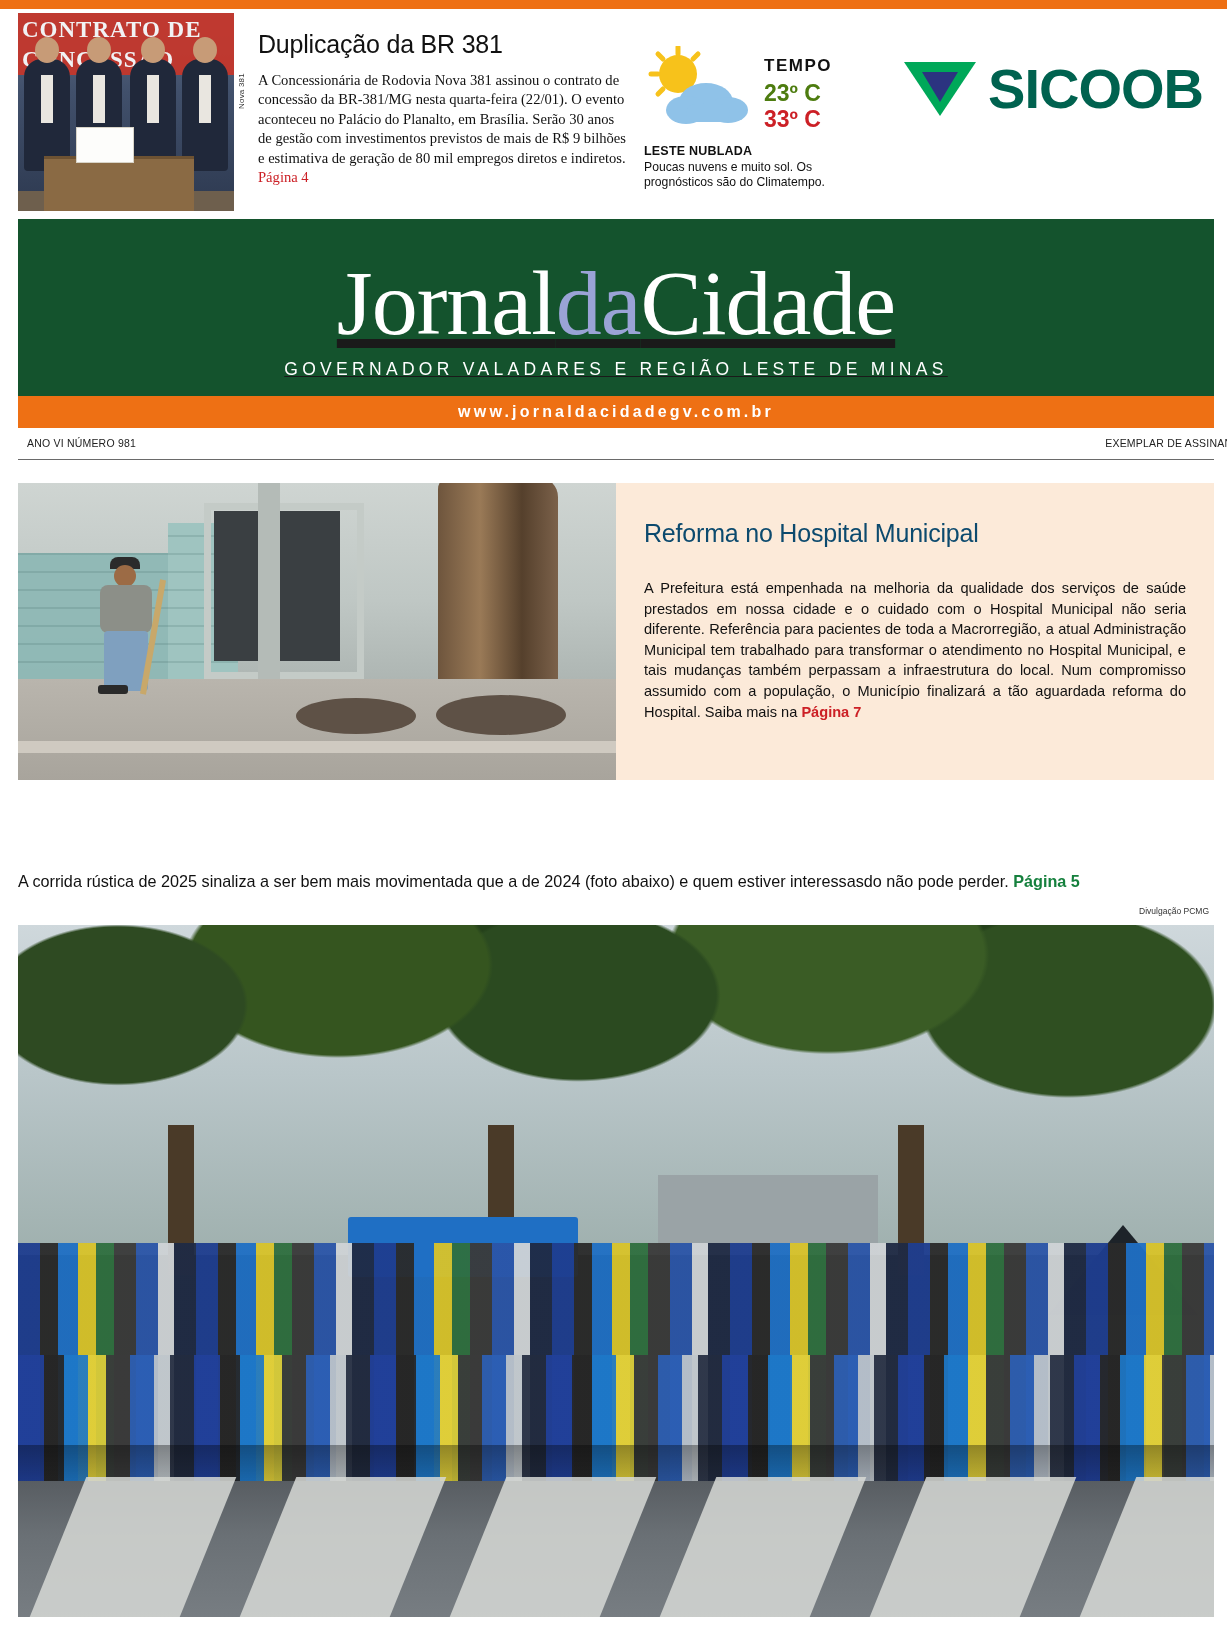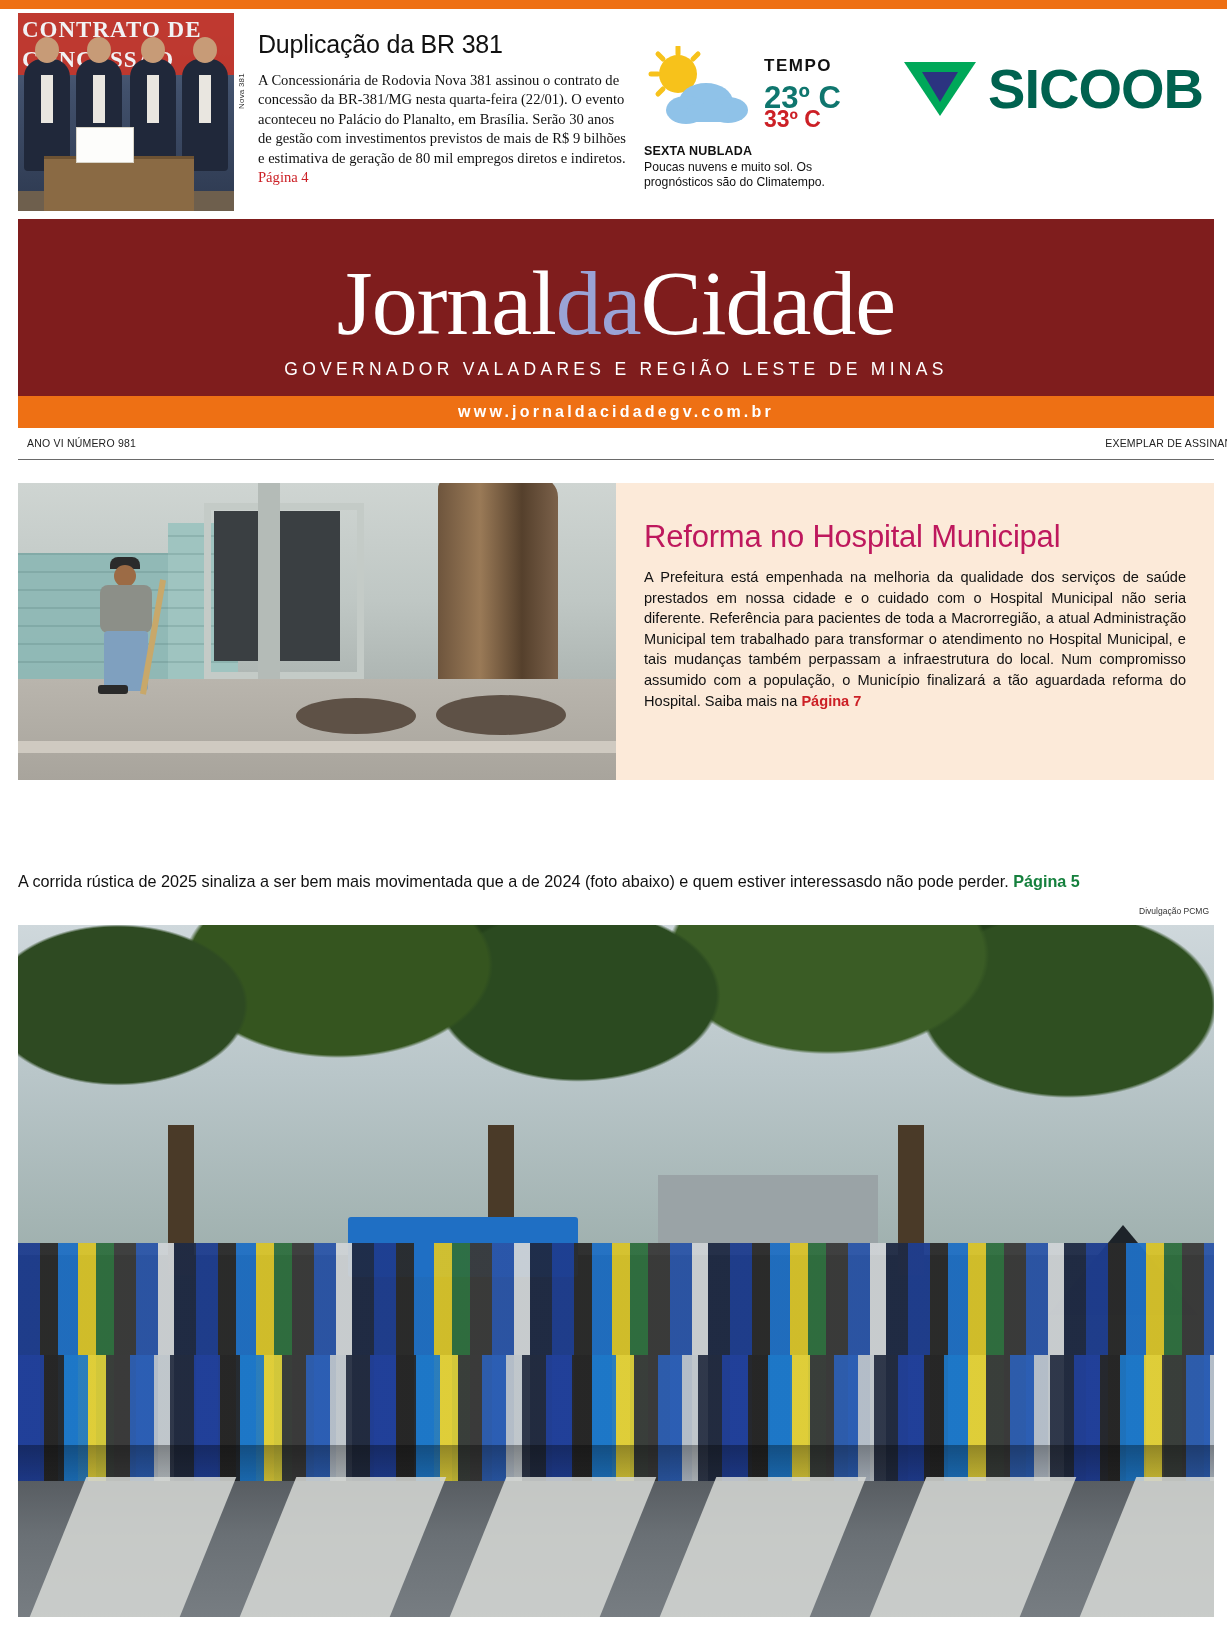--- a/index.html
+++ b/index.html
@@ -130,21 +130,21 @@
     width: 220px;
     height: 160px;
   }
   .sun-cloud { position:absolute; left:0; top:6px; width:110px; height:84px; }
   .w-temp-label {
     position:absolute; left:120px; top:16px;
     font-size: 17px; font-weight: bold; letter-spacing: 1.5px; color:#111;
   }
   .w-temp-min {
     position:absolute; left:120px; top:40px;
-    font-size: 31px; font-weight: bold; color:#0f766e;
+    font-size: 23px; font-weight: bold; color:#4d7c0f;
   }
   .w-temp-max {
     position:absolute; left:120px; top:66px;
     font-size: 23px; font-weight: bold; color:#cc2026;
   }
   .w-cond {
     position:absolute; left:0; top:104px;
     font-size: 12.5px; font-weight: bold; color:#111; letter-spacing:.2px;
   }
   .w-desc {
@@ -161,22 +161,23 @@
     font-family:"Liberation Sans", sans-serif;
     font-size: 56px; font-weight: bold; letter-spacing:-1px;
     color: #00624f;
     line-height: 1;
   }
   
   .masthead {
     position:absolute;
     left: 18px; top: 219px;
     width: 1196px; height: 177px;
-    background: #7f1d1d;
+    background: #14532d;
     text-align:center;
+    text-decoration:underline;
   }
   .mast-title {
     font-family:"Liberation Serif", serif;
     font-size: 92px;
     line-height: 1;
     color: #ffffff;
     padding-top: 38px;
     letter-spacing: -1px;
     white-space: nowrap;
   }
@@ -297,24 +298,24 @@
   .hp-worker .shoe { position:absolute; left:2px; top:128px; width:30px; height:9px; background:#2a2a2a; border-radius:3px;}
   .hp-shovel {
     position:absolute; left:132px; top:96px; width:6px; height:116px;
     background:#c8a86a; transform: rotate(10deg);
   }
   .hosp-text {
     flex:1;
     padding: 22px 28px 0 28px;
   }
   .hosp-title {
-    font-size: 31px;
+    font-size: 25px;
     font-weight: 400;
-    color: #be185d;
-    margin: 14px 0 12px 0;
+    color: #0c4a6e;
+    margin: 14px 0 30px 0;
     letter-spacing: -0.2px;
   }
   .hosp-body {
     font-size: 14.6px;
     line-height: 20.6px;
     text-align: justify;
     color:#111;
   }
   .hosp-body .pag { color:#cc2026; font-weight:bold; }
   
@@ -483,21 +484,21 @@
       <g fill="#8fc2e8">
         <ellipse cx="62" cy="56" rx="27" ry="19"></ellipse>
         <ellipse cx="42" cy="64" rx="20" ry="14"></ellipse>
         <ellipse cx="84" cy="64" rx="20" ry="13"></ellipse>
         <rect x="42" y="58" width="44" height="18" rx="9"></rect>
       </g>
     </svg>
     <div class="w-temp-label">TEMPO</div>
     <div class="w-temp-min">23º C</div>
     <div class="w-temp-max">33º C</div>
-    <div class="w-cond">SEXTA NUBLADA</div>
+    <div class="w-cond">LESTE NUBLADA</div>
     <div class="w-desc">Poucas nuvens e muito sol. Os prognósticos são do Climatempo.</div>
   </div>
 
   <div class="sicoob">
     <svg class="sicoob-mark" viewBox="0 0 76 62">
       <polygon points="2,4 74,4 38,58" fill="#00a859"></polygon>
       <polygon points="20,14 56,14 38,44" fill="#2b3380"></polygon>
     </svg>
     <div class="sicoob-word">SICOOB</div>
   </div>

